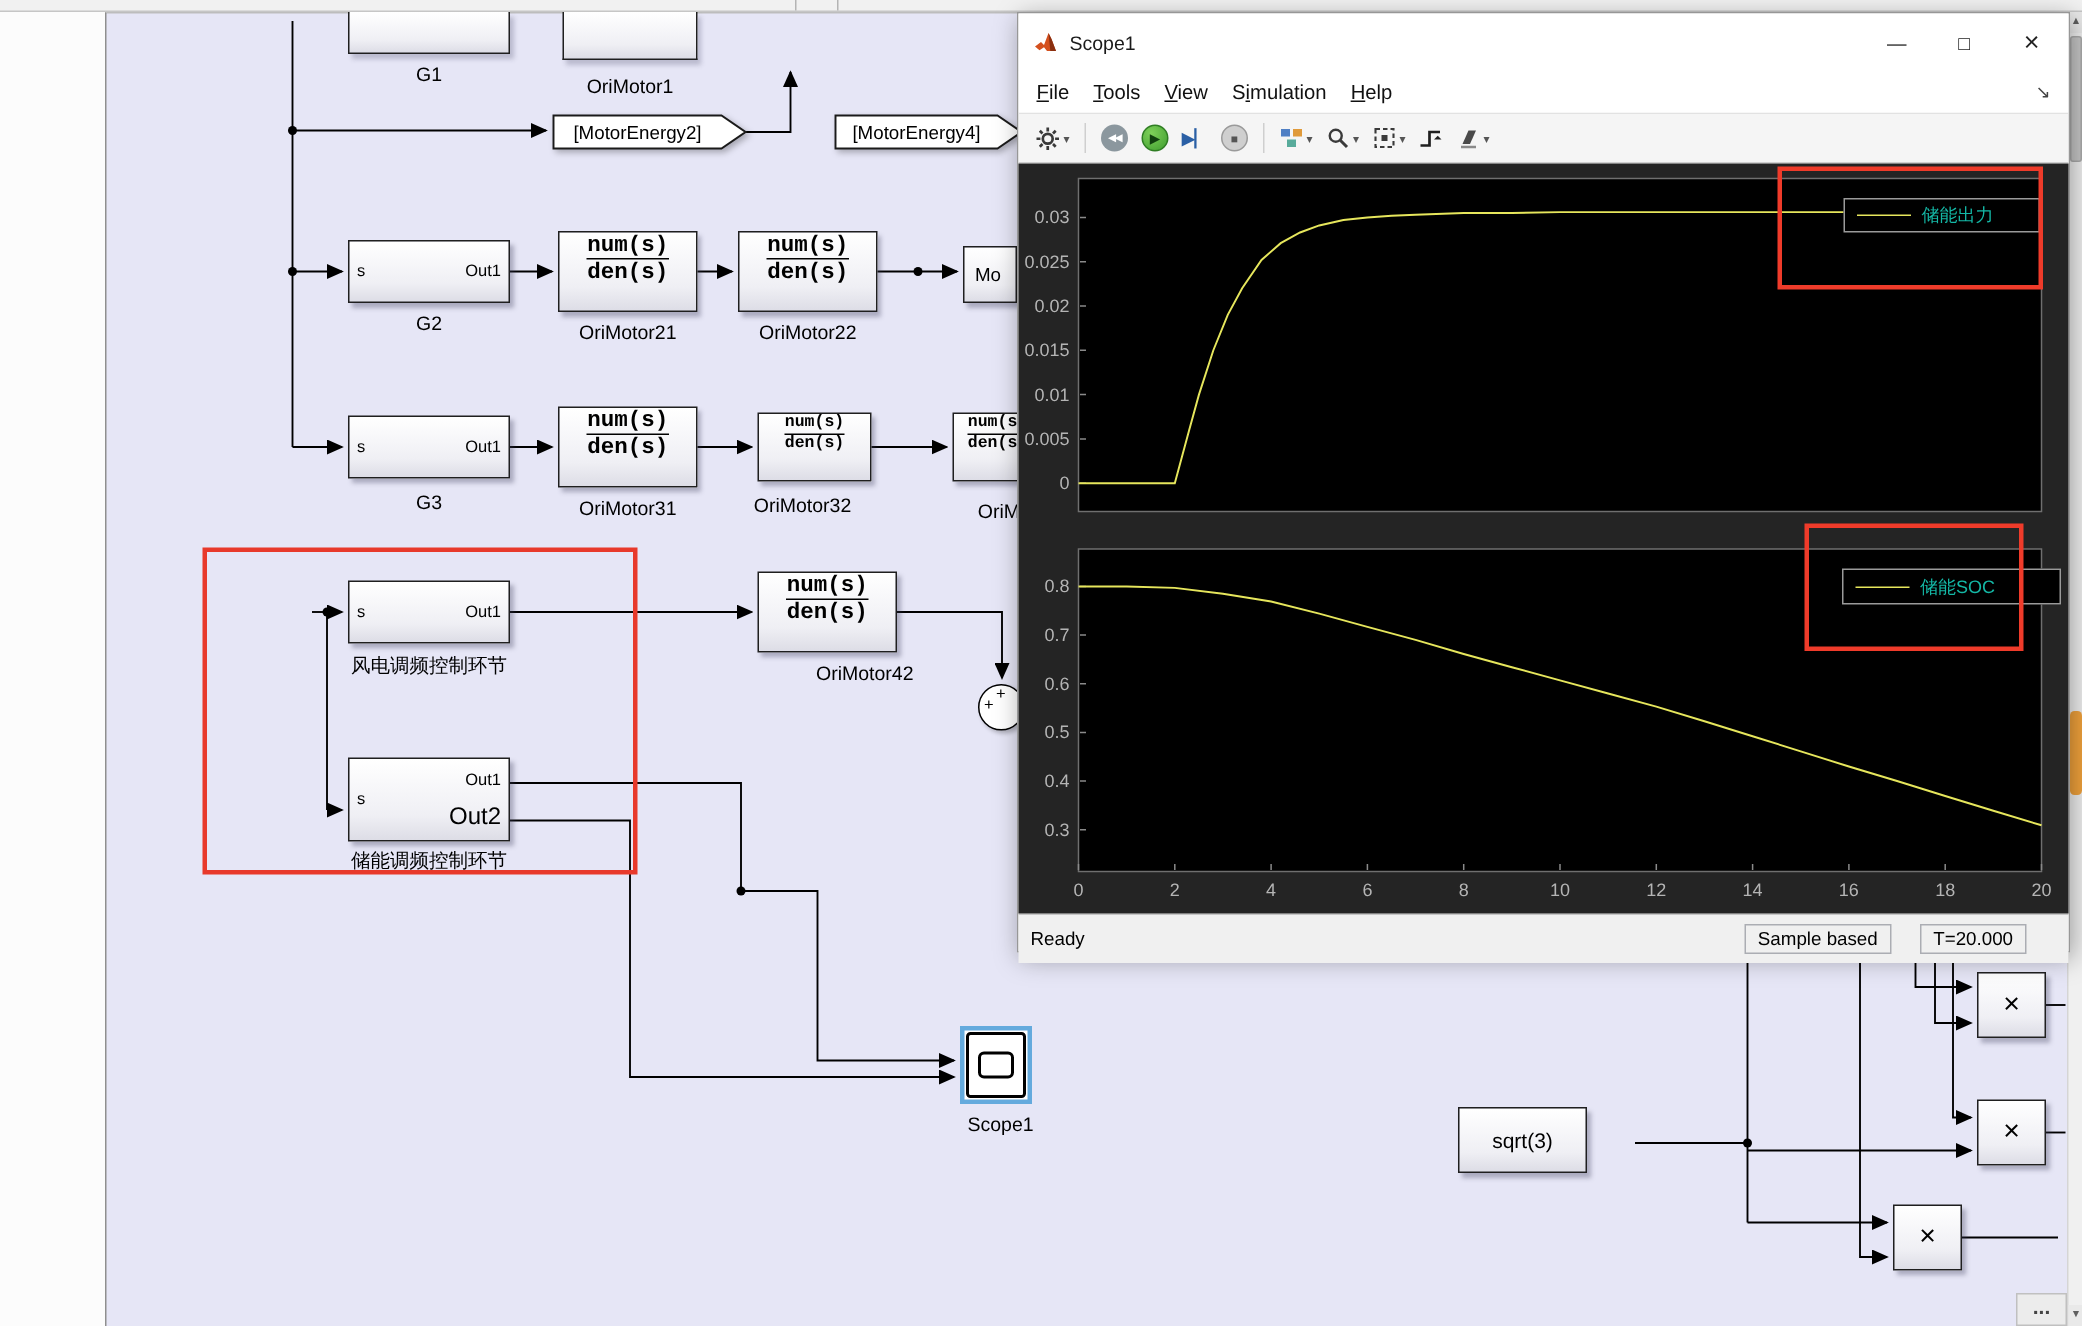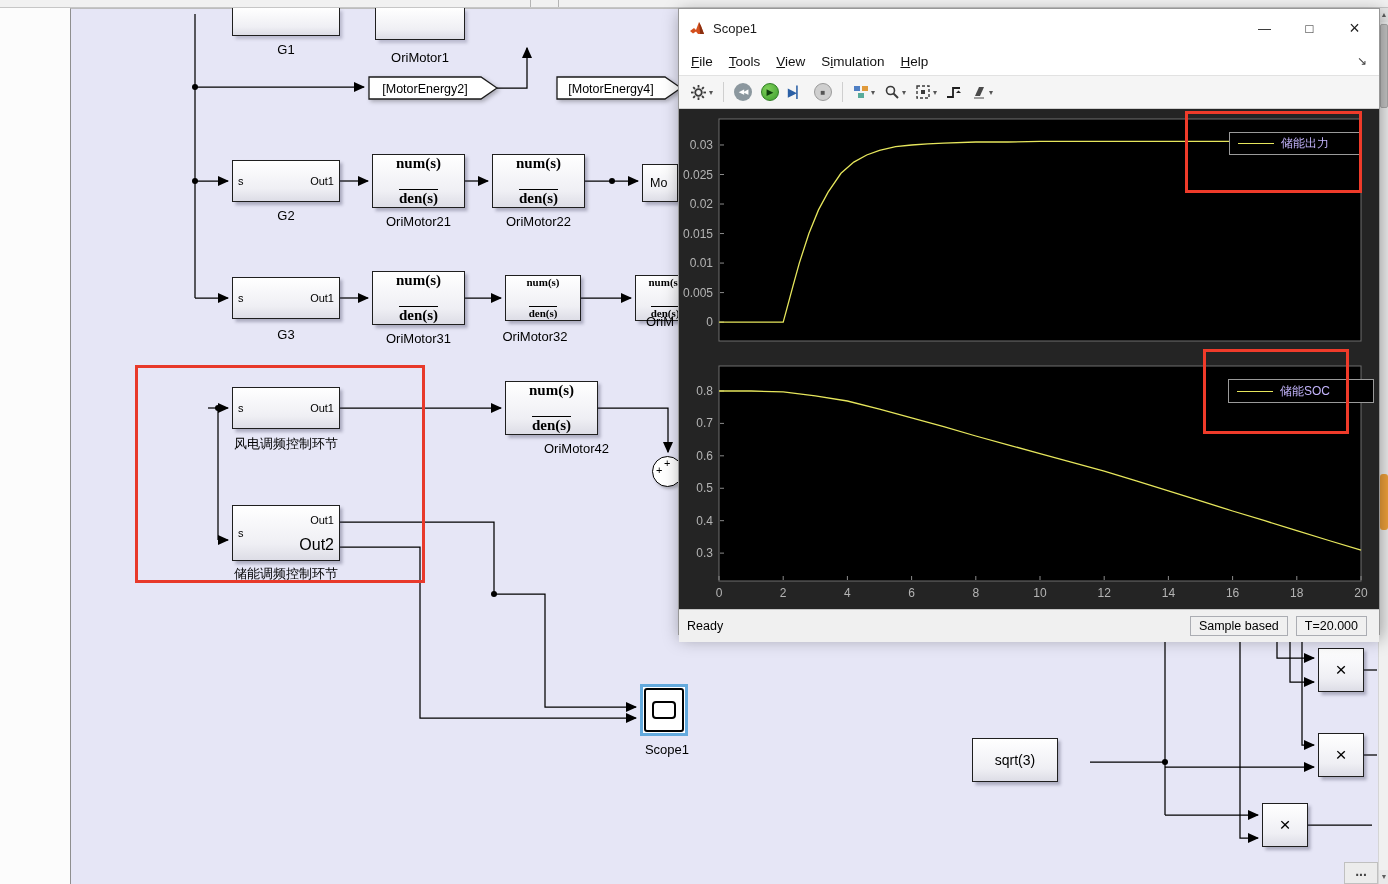--- a/index.html
+++ b/index.html
@@ -23,22 +23,22 @@
 
   
   .blk{position:absolute;z-index:2;background:linear-gradient(180deg,#ffffff 0%,#efeff4 70%,#dddde6 100%);
        border:1.5px solid #1f1f1f;box-shadow:2.5px 3px 3px rgba(60,60,90,.35)}
   .noTop{border-top:none;box-shadow:2.5px 3px 3px rgba(60,60,90,.25)}
   .sub{}
   .pin{position:absolute;left:5px;top:50%;transform:translateY(-50%);font-size:11px}
   .pout{position:absolute;right:5px;top:50%;transform:translateY(-50%);font-size:11px}
   .out-top{position:absolute;right:5px;top:8px;font-size:11px}
   .out-bot{position:absolute;right:5px;bottom:6px;font-size:16px}
-  .tf{display:flex;flex-direction:column;align-items:center;justify-content:space-between;
-      font-family:Liberation Serif, serif;font-weight:bold;font-size:15px;line-height:1.15}
+  .tf{display:flex;flex-direction:column;align-items:center;justify-content:flex-start;
+      font-family:Liberation Mono, monospace;font-weight:bold;font-size:15px;line-height:1.15}
   .tf .den{border-top:1.6px solid #000}
   .tf-small{font-size:11px}
   .ctr{display:flex;align-items:center;justify-content:center}
   .lbl{position:absolute;z-index:2;text-align:center;font-size:13px;color:#000;white-space:nowrap}
   .tag{position:absolute;z-index:2;filter:drop-shadow(2px 2px 2px rgba(0,0,0,.28));font-family:"Liberation Sans",sans-serif}
   .sumblk{position:absolute;left:652px;top:456px;width:31px;height:31px;border:1.6px solid #000;border-radius:50%;
           background:#fff;z-index:2;box-shadow:2px 2px 3px rgba(0,0,0,.25)}
   .sumblk .p1{position:absolute;top:0px;left:11px;font-size:11px}
   .sumblk .p2{position:absolute;top:7px;left:3px;font-size:11px}
   #red-diagram{position:absolute;left:135px;top:365px;width:290px;height:218px;border:3px solid #e8392b;z-index:3;pointer-events:none}
@@ -65,28 +65,28 @@
   .caret{font-size:8px;color:#555;margin-left:2px}
   .tsep{width:1px;height:20px;background:#cfcfcf;margin:0 4px}
   .circ{width:18px;height:18px;border-radius:50%;display:flex;align-items:center;justify-content:center;font-size:7px}
   .circ.back{background:#8b979e;color:#fff;letter-spacing:-1px}
   .circ.run{background:radial-gradient(circle at 35% 30%,#7ed059,#3f9e2f);color:#10400e;font-size:9px;border:1px solid #2f7d23}
   .circ.stop{background:#cfcfcf;border:1px solid #9a9a9a;color:#555;font-size:8px}
   .stepfwd{color:#2a5fa5;font-size:11px;font-weight:bold}
   .plotarea{position:relative;height:500px;background:#242424;overflow:hidden}
   .legend{position:absolute;display:flex;align-items:center;gap:7px;background:#000;border:1px solid #9a9a9a;padding:0 8px;z-index:3}
   .legend .lline{width:36px;height:0;border-top:1.6px solid #e6e65c}
-  .legend .ltext{color:#c4b5fd;font-size:12px;white-space:nowrap}
+  .legend .ltext{color:#14b8a6;font-size:12px;white-space:nowrap}
   #legend1{left:550px;top:23px;width:131px;height:23px}
   #legend2{left:549px;top:270px;width:146px;height:24px}
   .redbox{position:absolute;border:3px solid #ef3b2a;z-index:4;pointer-events:none}
   #red1{left:506px;top:2px;width:177px;height:82px}
   #red2{left:524px;top:240px;width:146px;height:85px}
   .statusbar{height:27px;background:#f0f0f0;border-top:1px solid #c6c6c6;display:flex;align-items:center;padding:16px 8px;font-size:12.5px}
-  .cellwrap{margin-left:auto;display:flex;gap:8px;margin-right:4px}
+  .cellwrap{margin-left:auto;display:flex;gap:19px;margin-right:20px}
   .cell{border:1px solid #abadb3;background:#f0f0f0;padding:2px 8px;font-size:12.5px}
 </style>
 </head>
 <body>
 
 <div id="left-margin"></div>
 <div id="canvas-bg"></div>
 <div id="top-strip">
   <span class="strip-tick" style="left:530px"></span>
   <span class="strip-tick" style="left:558px"></span>
@@ -188,21 +188,21 @@
 <div class="blk tf tf-small" style="left:505px;top:275px;width:76px;height:46px">
   <div class="num">num(s)</div>
   <div class="den">den(s)</div>
 </div>
 <div class="lbl" style="left:480px;top:329px;width:110px">OriMotor32</div>
 
 <div class="blk tf tf-small" style="left:635px;top:275px;width:60px;height:46px">
   <div class="num">num(s)</div>
   <div class="den">den(s)</div>
 </div>
-<div class="lbl" style="left:640px;top:314px;width:40px;text-align:center">OriM</div>
+<div class="lbl" style="left:640px;top:333px;width:40px;text-align:right">OriM</div>
 
 <div id="red-diagram"></div>
 
 <div class="blk sub" style="left:232px;top:387px;width:108px;height:42px">
   <span class="pin">s</span>
   <span class="pout">Out1</span>
 </div>
 <div class="lbl" style="left:218px;top:435px;width:136px">风电调频控制环节</div>
 
 <div class="blk tf" style="left:505px;top:381px;width:93px;height:54px">

